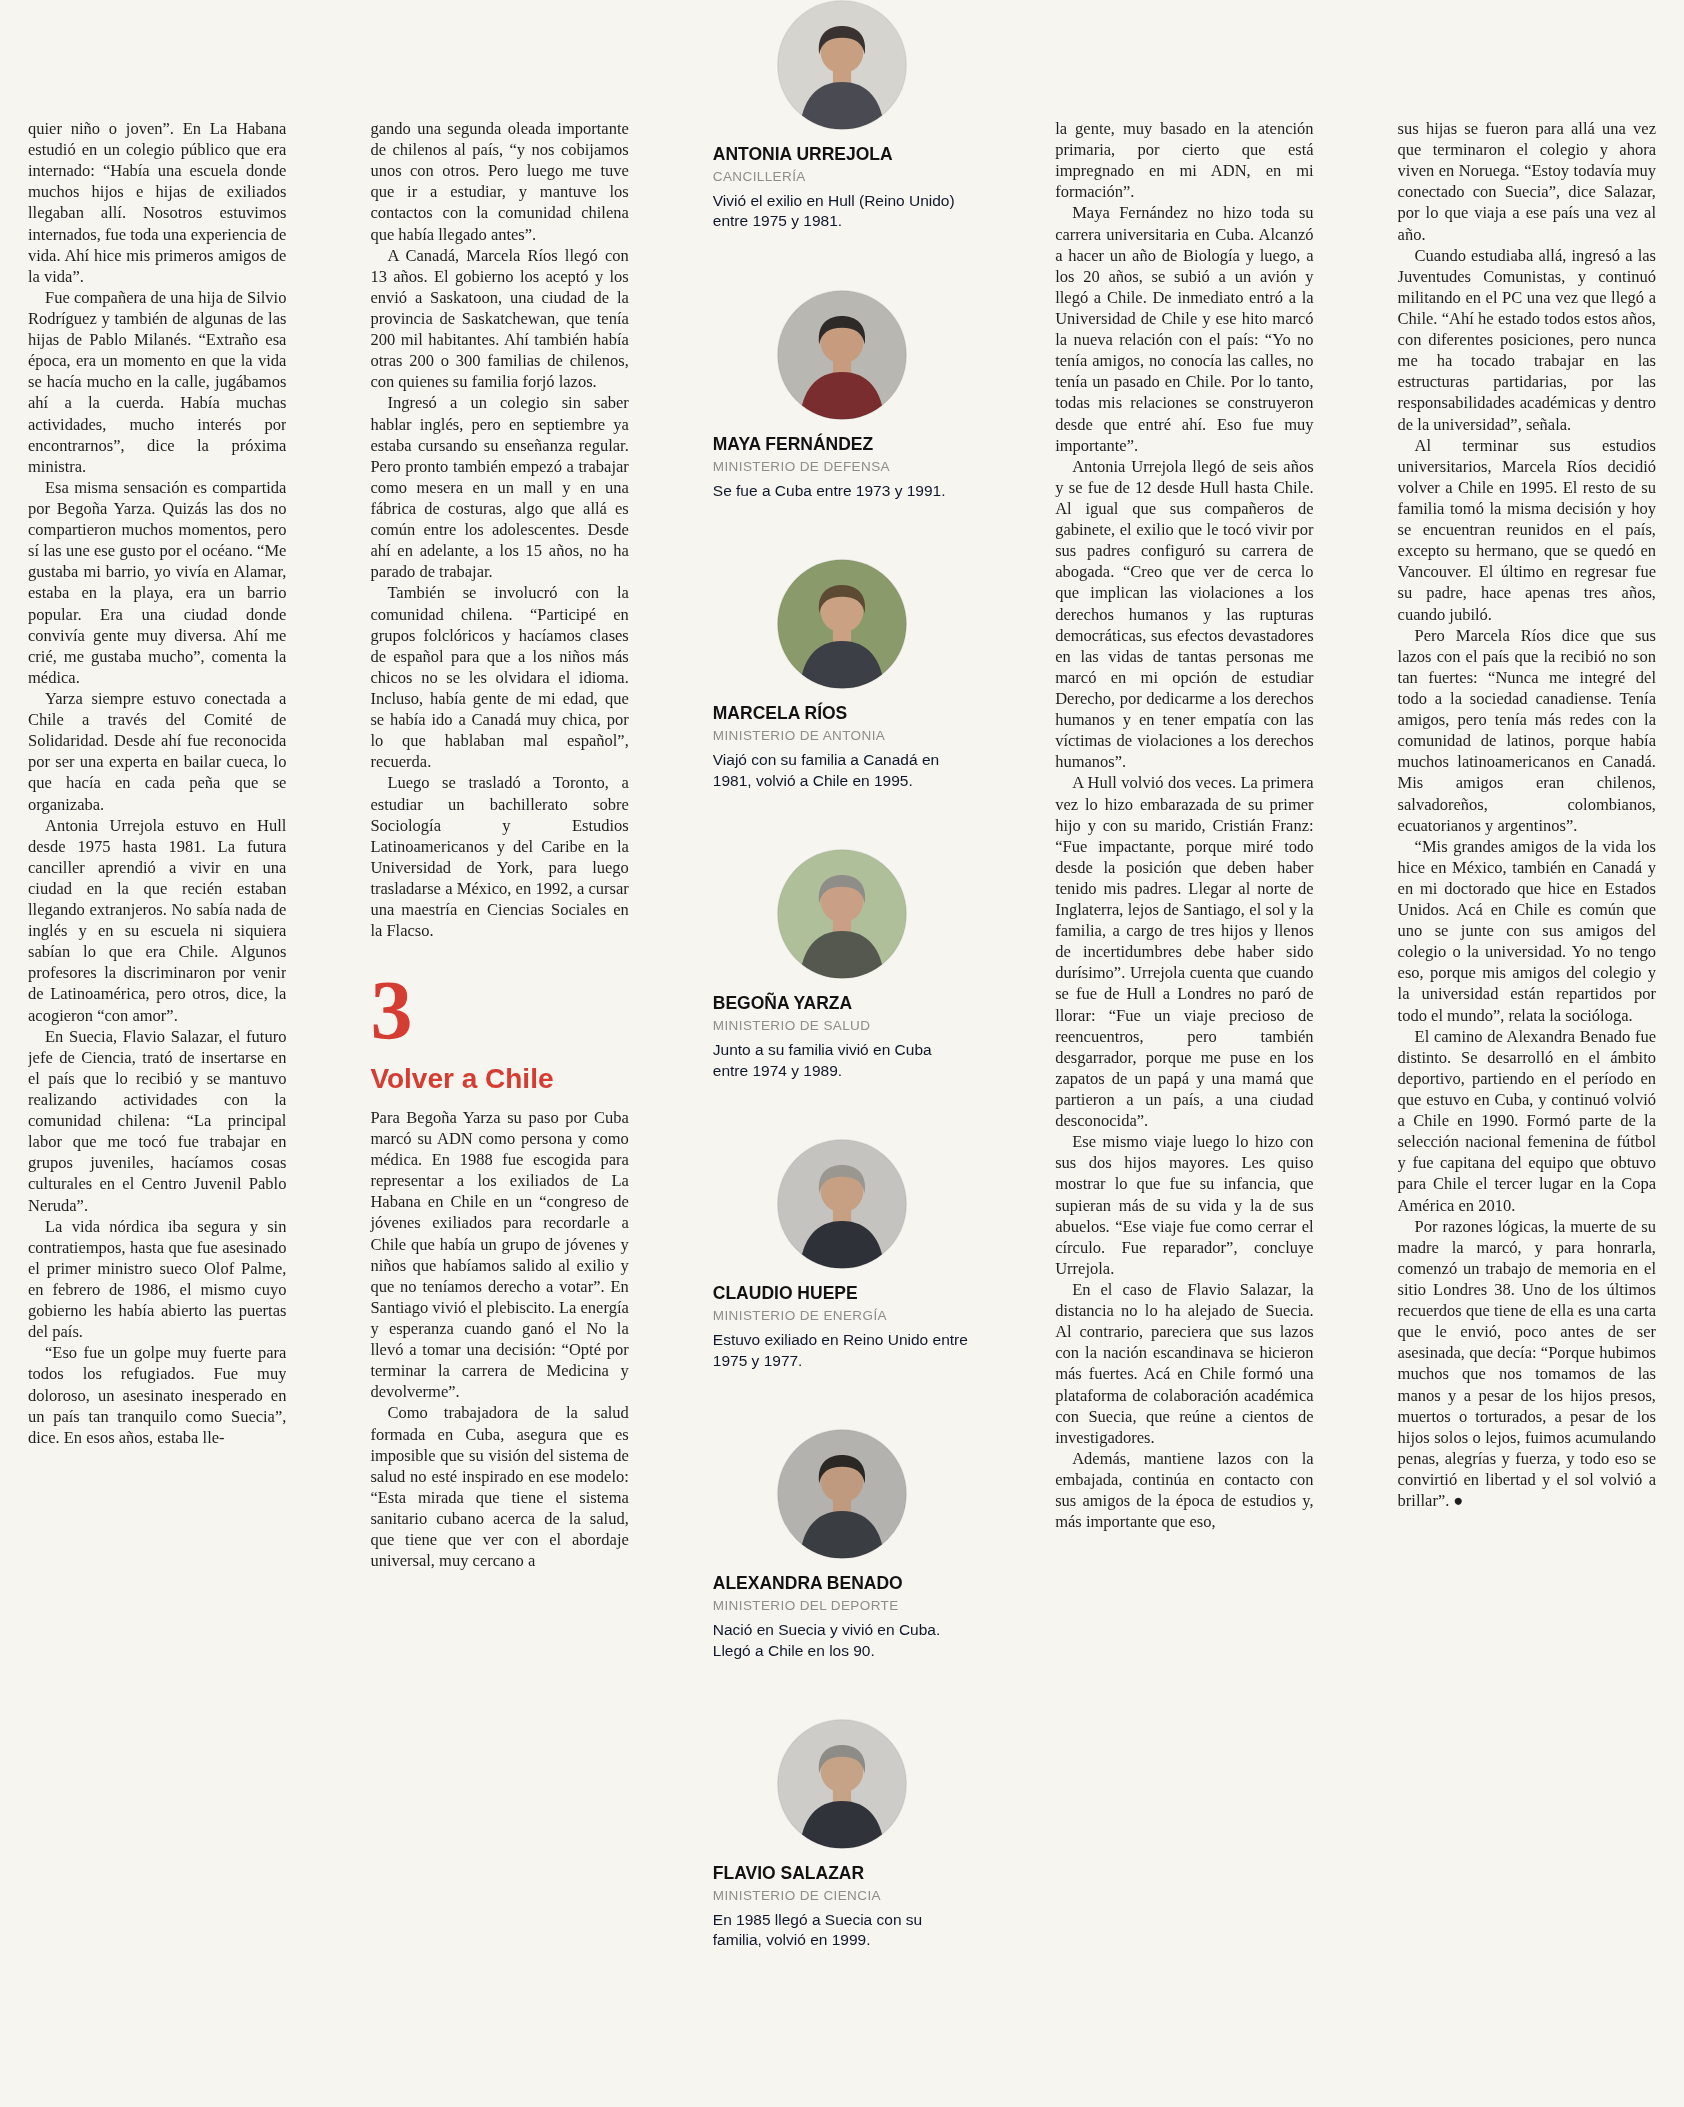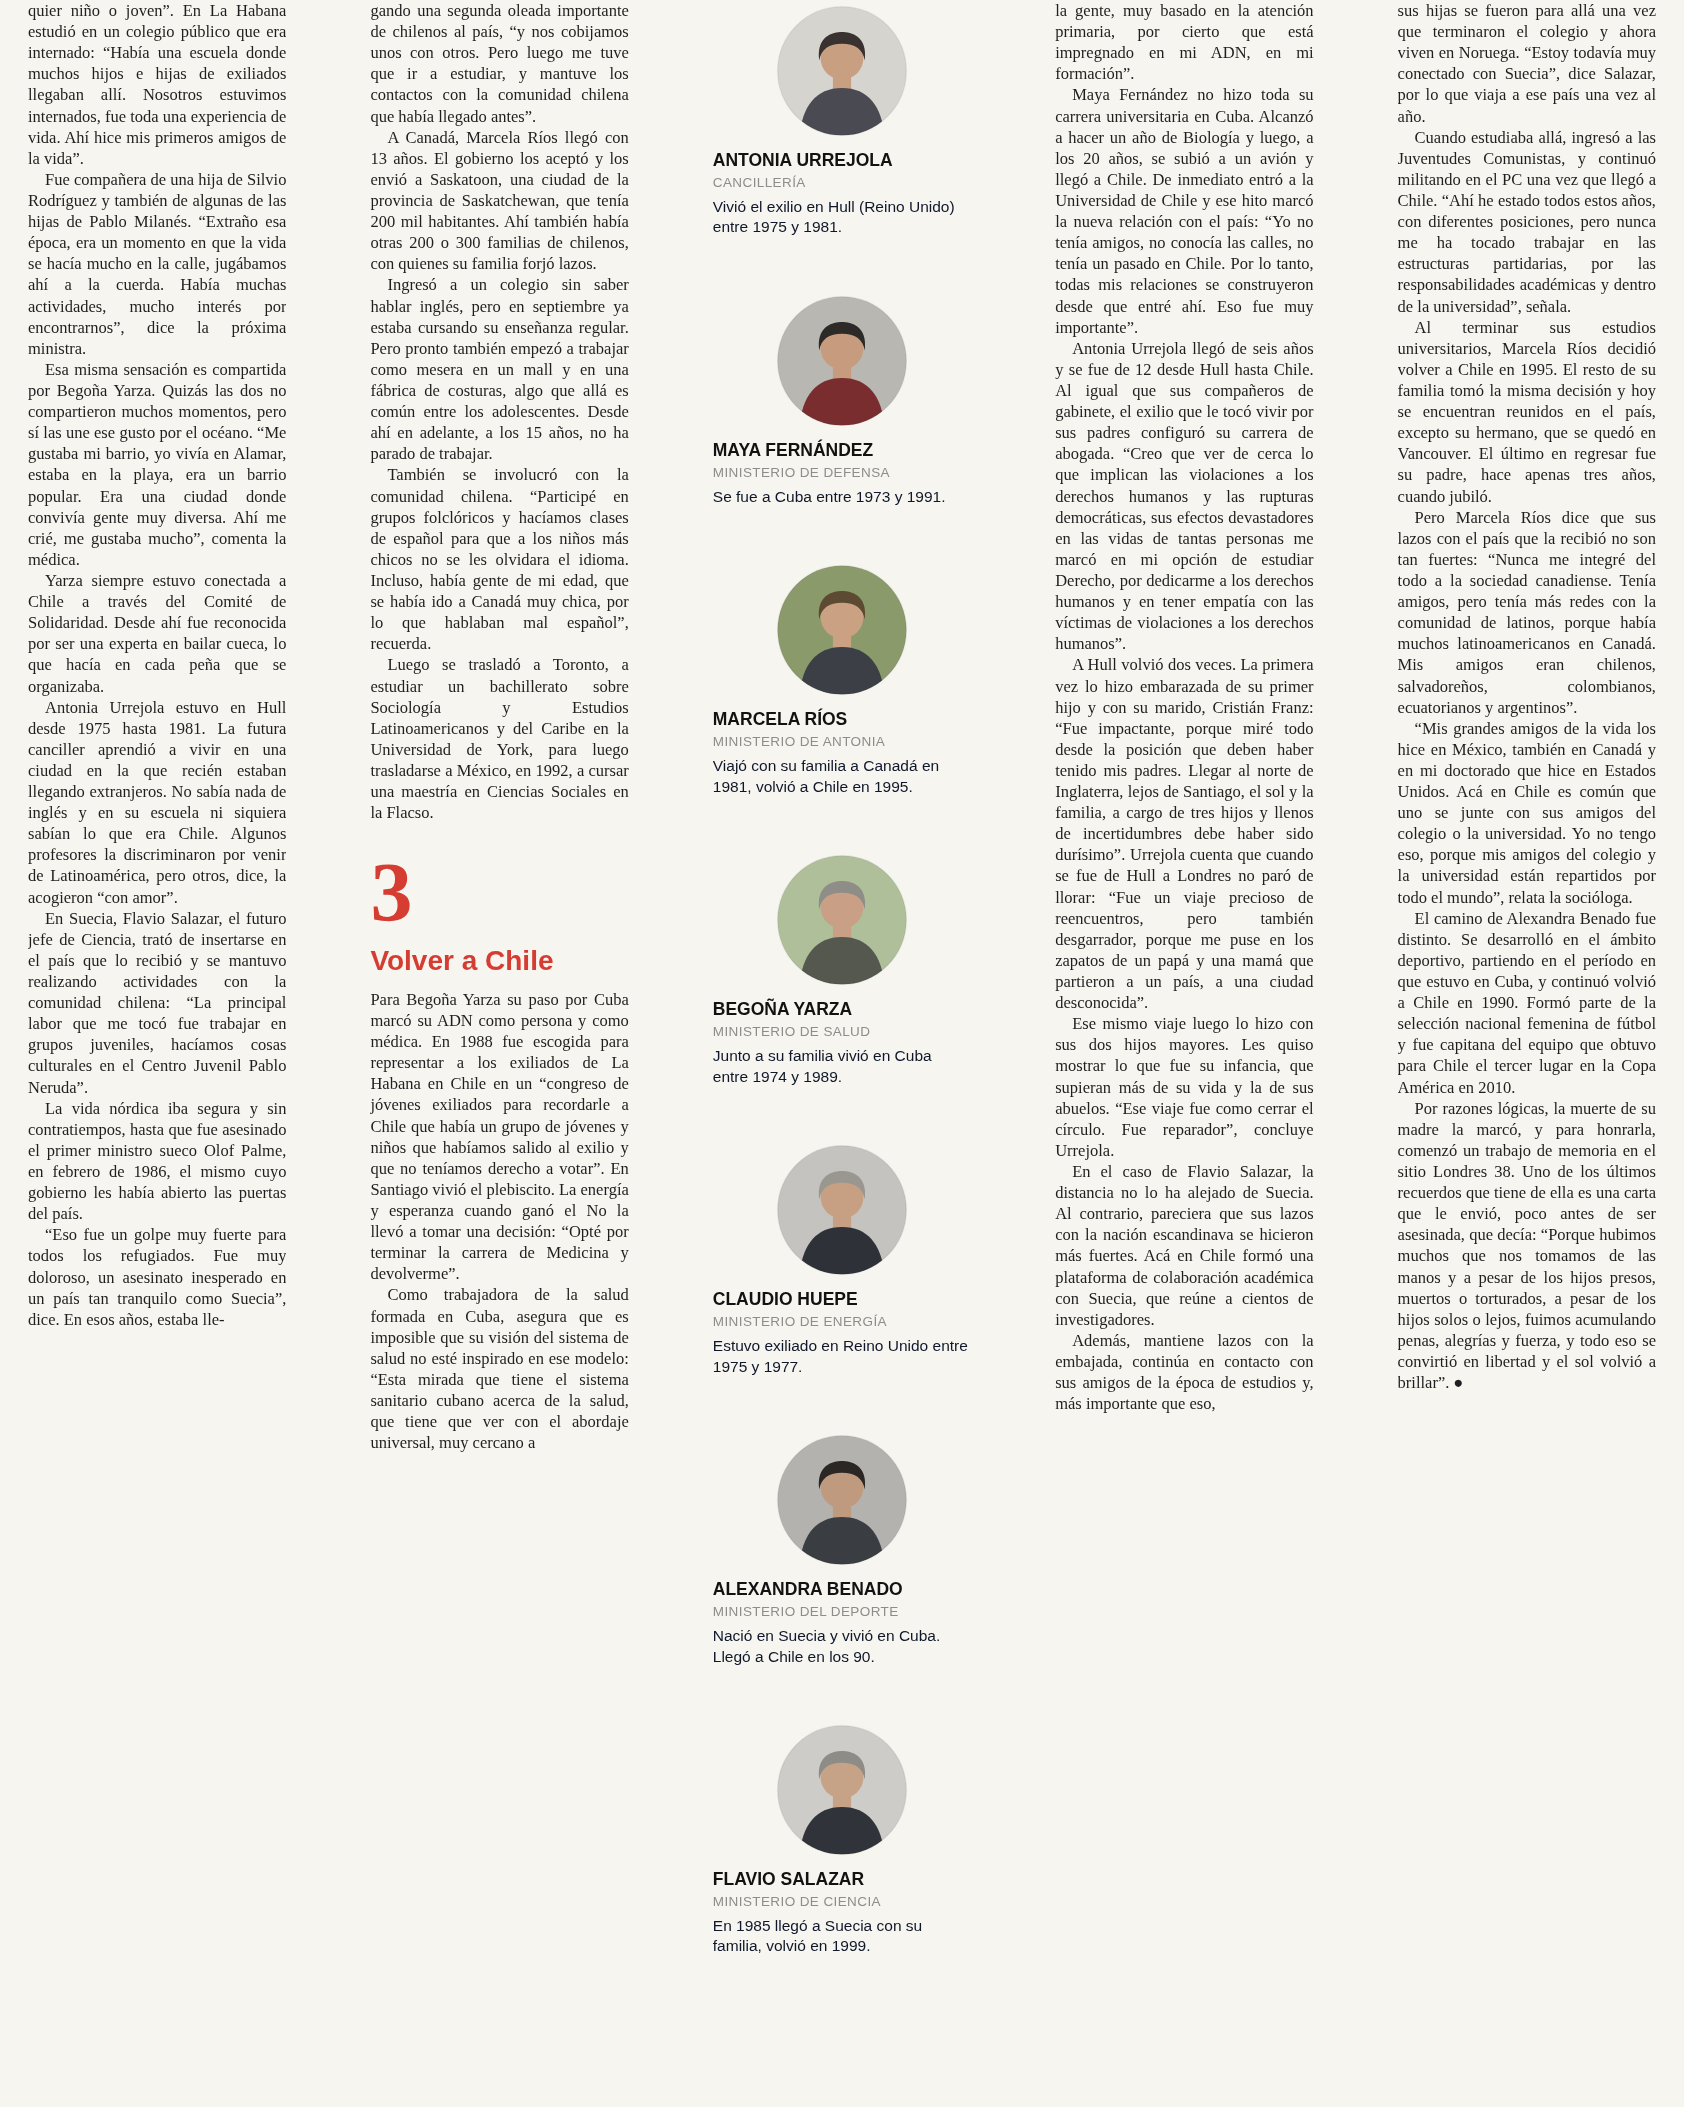--- a/index.html
+++ b/index.html
@@ -10,20 +10,21 @@
     margin: 0 auto;
     box-sizing: border-box;
     background: #f7f5f0;
     padding: 0 28px;
     display: grid;
     grid-template-columns: repeat(5, 1fr);
     column-gap: 84px;
     overflow: hidden;
   }
   .text-col {
+    padding-top: 118px;
     font-family: "Liberation Serif", serif;
     font-size: 16.5px;
     line-height: 1.28;
     color: #1f1f1f;
     text-align: justify;
     overflow: hidden;
   }
   .para { margin: 0; text-indent: 17px; }
   .para.cont { text-indent: 0; }
 
@@ -41,21 +42,21 @@
     font-family: "Liberation Sans", sans-serif;
     font-weight: 700;
     font-size: 28px;
     color: #d53c32;
     margin: 10px 0 10px 0;
     text-indent: 0;
     text-align: left;
   }
 
   .photo-col {
-    padding-top: 6px;
+    padding-top: 0;
     display: flex;
     flex-direction: column;
     gap: 58px;
     overflow: hidden;
   }
   .minister { display: flex; flex-direction: column; }
   .minister .avatar {
     width: 130px;
     height: 130px;
     align-self: center;

